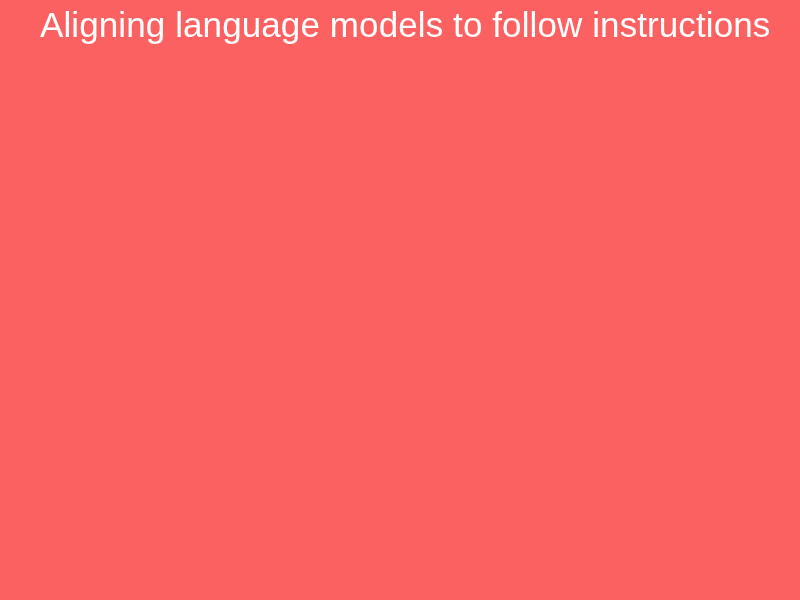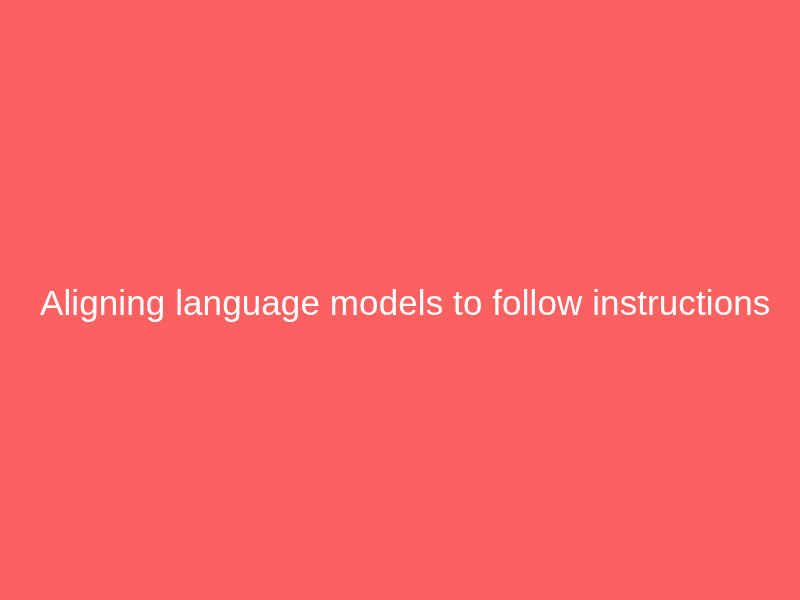--- a/index.html
+++ b/index.html
@@ -15,21 +15,20 @@
     background: #fc6161;
   }
 
   #title-card {
     position: relative;
     box-sizing: border-box;
     width: 800px;
     height: 600px;
     background: #fc6161;
     display: flex;
-    align-items: center;
     justify-content: center;
     padding: 0 40px;
   }
 
   
   #headline-block {
     width: 100%;
     text-align: center;
     transform: translateY(3px);
   }

